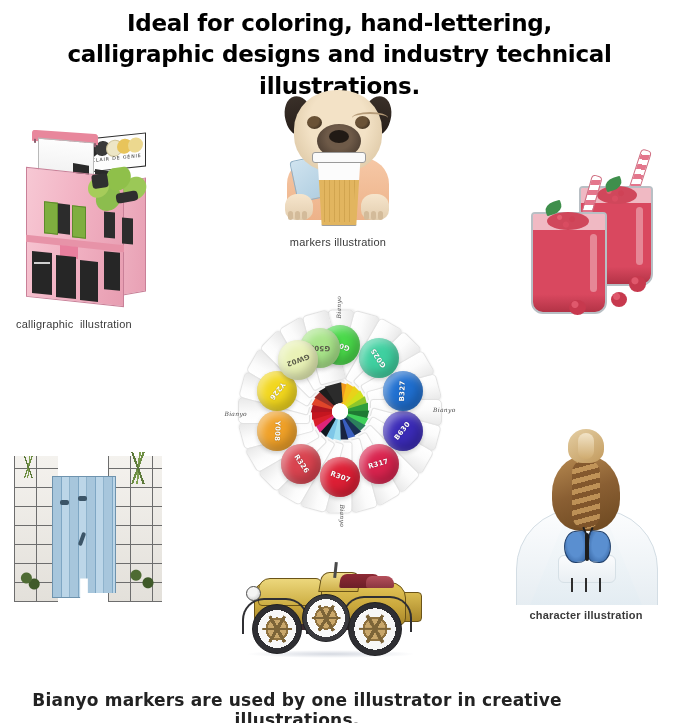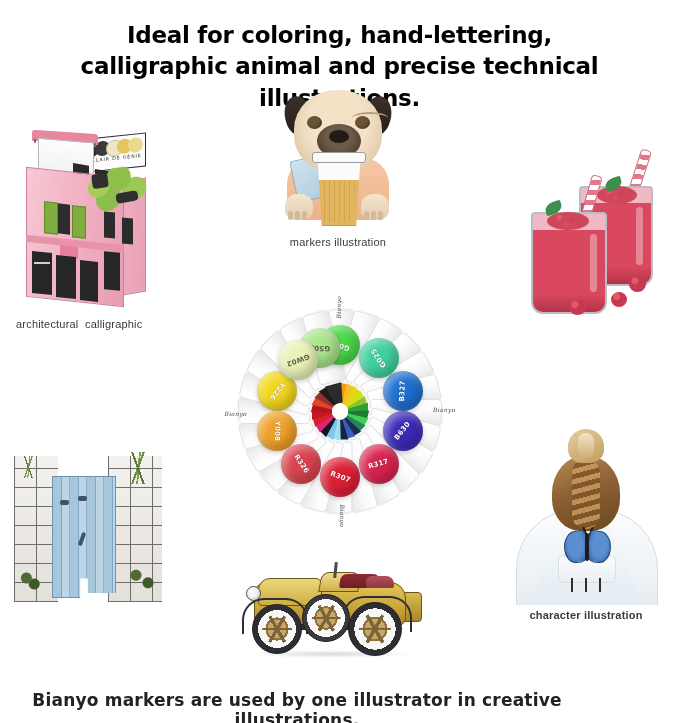--- a/index.html
+++ b/index.html
@@ -17,21 +17,21 @@
     color: #1a1a1a;
   }
 
   
   .headline {
     position: absolute;
     left: 0;
     top: 0;
     width: 679px;
     text-align: center;
-    padding-top: 20px;
+    padding-top: 8px;
   }
   .headline-line {
     display: block;
     font-family: "DejaVu Sans", sans-serif;
     font-weight: bold;
     color: #000000;
     letter-spacing: -0.3px;
   }
   .headline-line-1 { font-size: 23px; line-height: 30px; }
   .headline-line-2 { font-size: 23px; line-height: 32px; }
@@ -556,21 +556,21 @@
     text-shadow: 0 0 1px rgba(0,0,0,.5);
     letter-spacing: .2px;
   }
   .cap.light .cap-label { color: #5a5a4a; text-shadow: none; }
 </style>
 </head>
 <body>
 
 <div class="headline">
   <span class="headline-line headline-line-1">Ideal for coloring, hand-lettering,</span>
-  <span class="headline-line headline-line-2">calligraphic animal and precise technical illustrations.</span>
+  <span class="headline-line headline-line-2">calligraphic designs and industry technical illustrations.</span>
 </div>
 
 <div class="tile" style="left:8px; top:130px;">
   <div class="tile-art arch-art">
     <div class="arch-sign">
       <div class="arch-sign-dots">
         <span class="arch-dot d1"></span>
           <span class="arch-dot d2"></span>
         <span class="arch-dot d3"></span>
           <span class="arch-dot d4"></span>
@@ -595,21 +595,21 @@
     <div class="arch-win-dark v2"></div>
     <div class="arch-win-dark v3"></div>
     <div class="arch-awning"></div>
     <div class="arch-pinkwin"></div>
     <div class="arch-blackboard b1"></div>
     <div class="arch-blackboard b2"></div>
     <div class="arch-blackboard b3"></div>
     <div class="arch-blackboard b4"></div>
     <div class="arch-scribble"></div>
   </div>
-  <div class="tile-caption caption-left" style="width:158px; margin-top:8px; padding-left:8px;">architectural  calligraphic</div>
+  <div class="tile-caption caption-left" style="width:158px; margin-top:8px; padding-left:8px;">calligraphic  illustration</div>
 </div>
 
 <div class="tile" style="left:263px; top:84px;">
   <div class="tile-art dog-art">
     <div class="dog-ear left"></div>
     <div class="dog-ear right"></div>
     <div class="dog-body"></div>
     <div class="dog-scarf"></div>
     <div class="dog-head">
       <div class="dog-wrinkle"></div>

